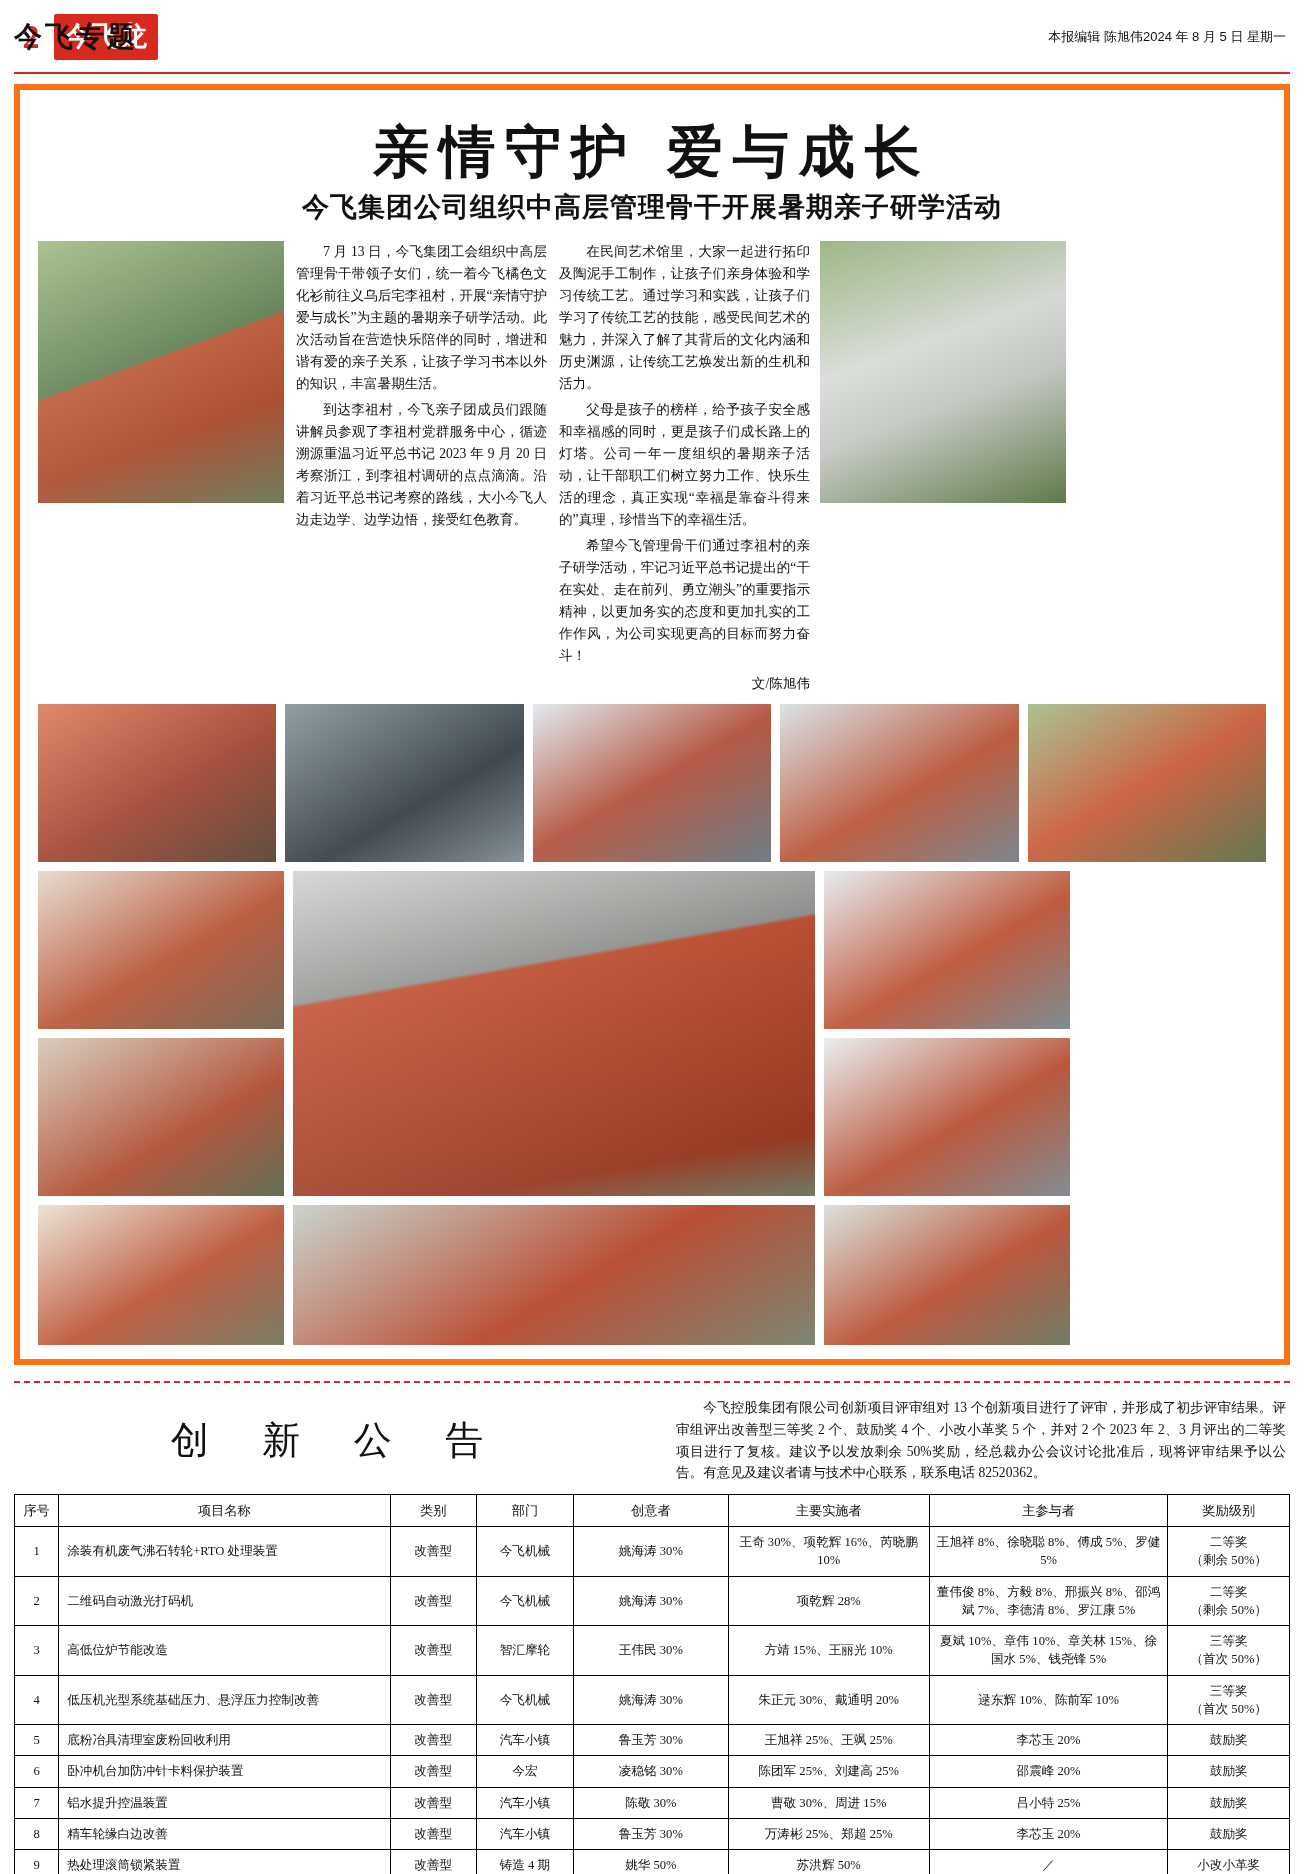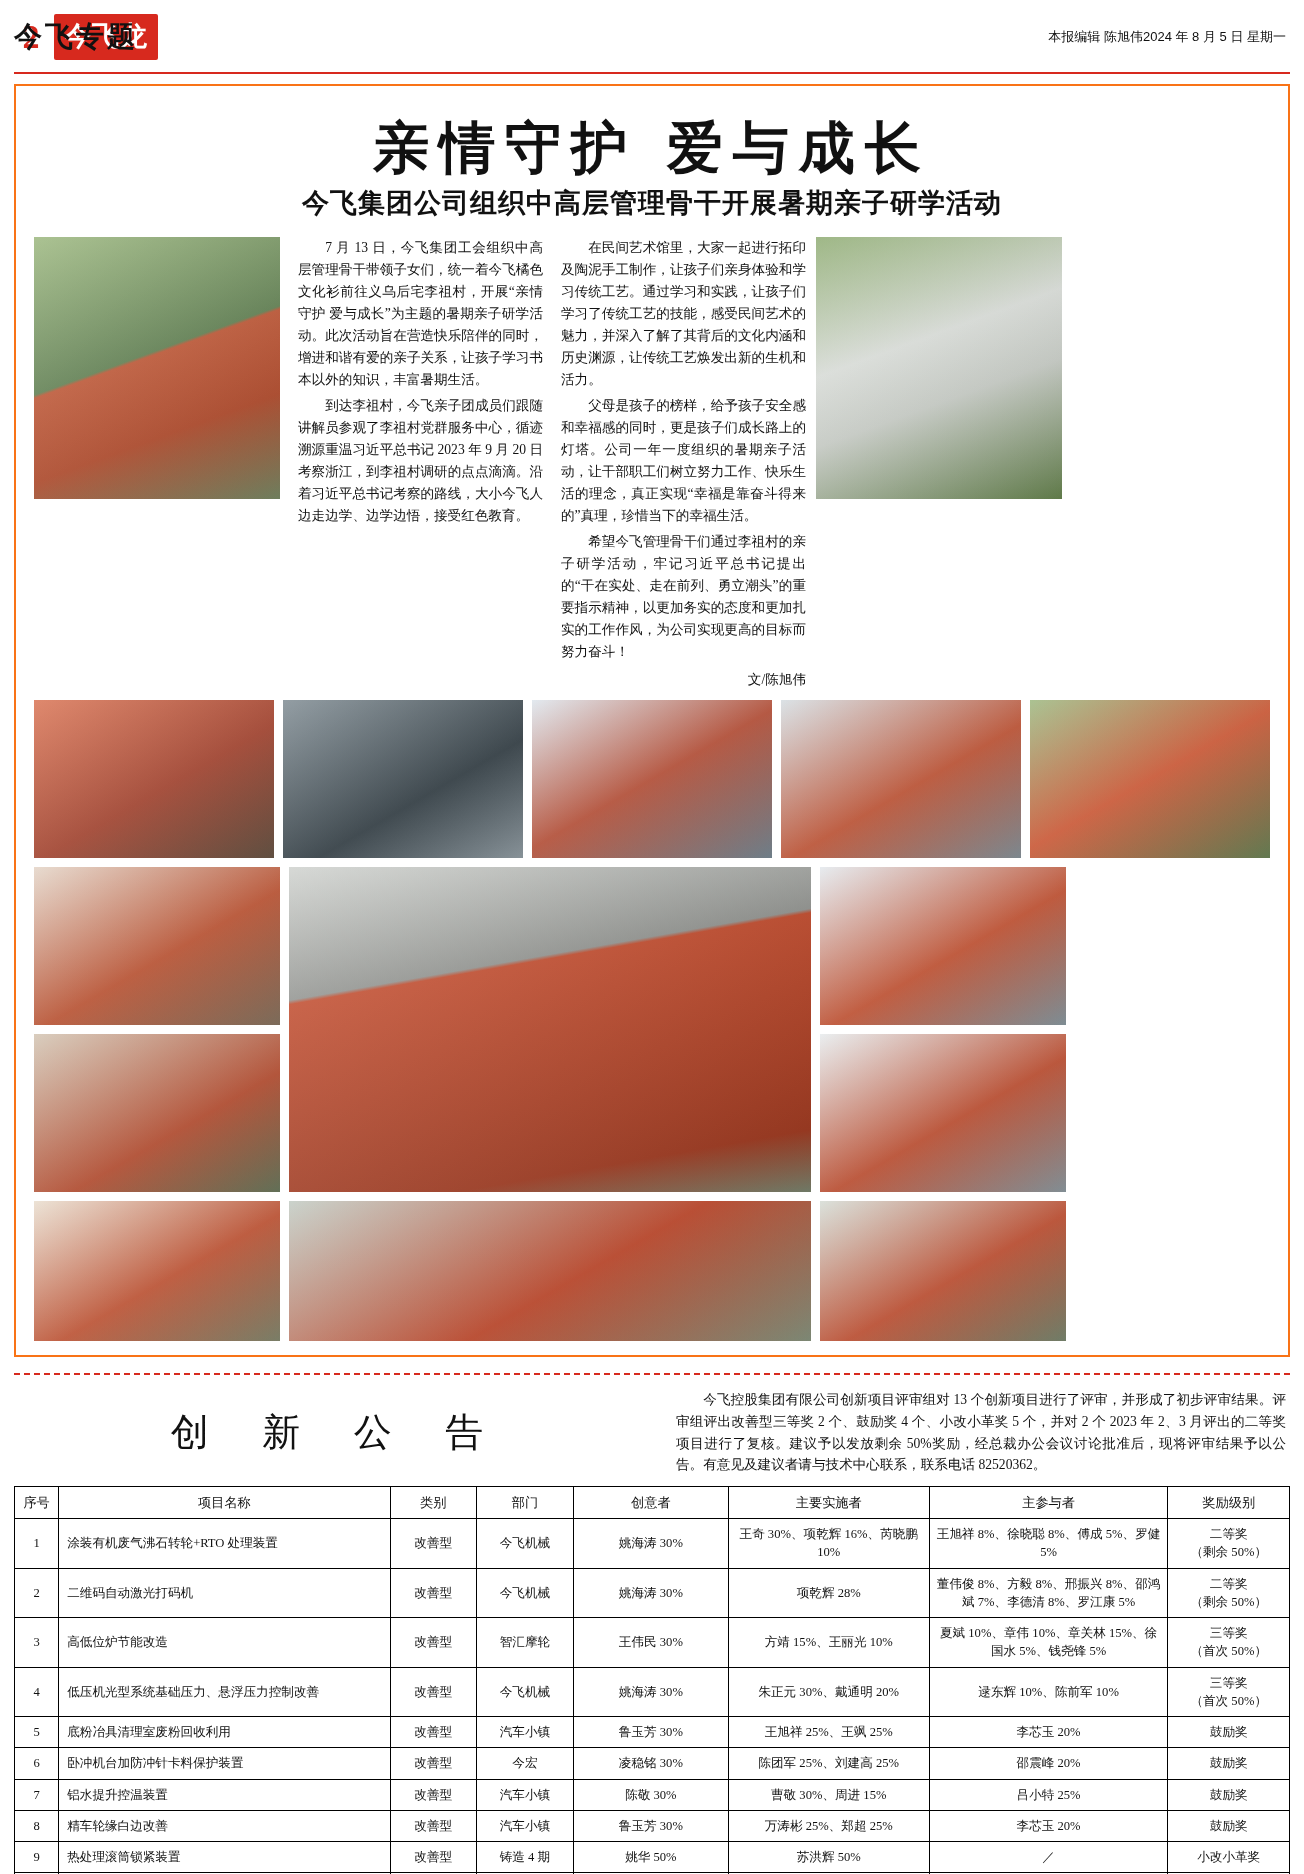--- a/index.html
+++ b/index.html
@@ -38,21 +38,21 @@
   }
   .mast-right {
     margin-left: auto; display: flex; align-items: baseline;
     font-size: 13px; color: #111; z-index: 2;
     font-family: "Liberation Sans", sans-serif;
   }
   .hr-red { border: none; border-top: 2px solid #d7291e; margin: 2px 0 0 0; }
 
   
   .article-frame {
-    border: 2px solid #f97316;
+    border: 6px solid #f97316;
     margin-top: 10px;
     padding: 16px 18px 14px 18px;
     background: #fff;
   }
   .headline {
     text-align: center;
     font-size: 56px;
     font-weight: bold;
     letter-spacing: 10px;
     font-family: "DejaVu Serif", "Liberation Serif", serif;
@@ -78,21 +78,21 @@
   .img-top-left  { width: 246px; height: 262px; background: linear-gradient(160deg,#8fae6e,#5d7f4d 45%,#c3532f 46%,#b84b2a 70%,#7d8f6a); }
   .img-top-right { width: 246px; height: 262px; background: linear-gradient(160deg,#7fa05f,#dfe3de 40%,#cfd4cd 60%,#6c8a53); }
 
   .coltext {
     width: 253px;
     font-size: 13.6px;
     line-height: 1.62;
     text-align: justify;
     text-justify: inter-ideograph;
   }
-  .coltext p { margin: 0 0 4px 8px; text-indent: 2em; }
+  .coltext p { margin: 0 0 4px 2px; text-indent: 2em; }
   .byline { text-align: right; margin-top: 6px; font-size: 13.6px; }
 
   
   .grid-row { display: flex; gap: 9px; margin-top: 9px; }
   .g { height: 158px; }
   .g1 { width: 246px; background: linear-gradient(150deg,#d4613d,#a8402a 55%,#6d5a4a); }
   .g2 { width: 246px; background: linear-gradient(150deg,#6f7d85,#2f3b42 60%,#9aa6ad); }
   .g3 { width: 246px; background: linear-gradient(150deg,#d9e2ea,#b9492f 50%,#7d8f9b); }
   .g4 { width: 246px; background: linear-gradient(150deg,#cfd8dd,#c4502f 55%,#8d9aa2); }
   .g5 { width: 246px; background: linear-gradient(150deg,#8fae6e,#d4552f 50%,#6f8a5c); }

